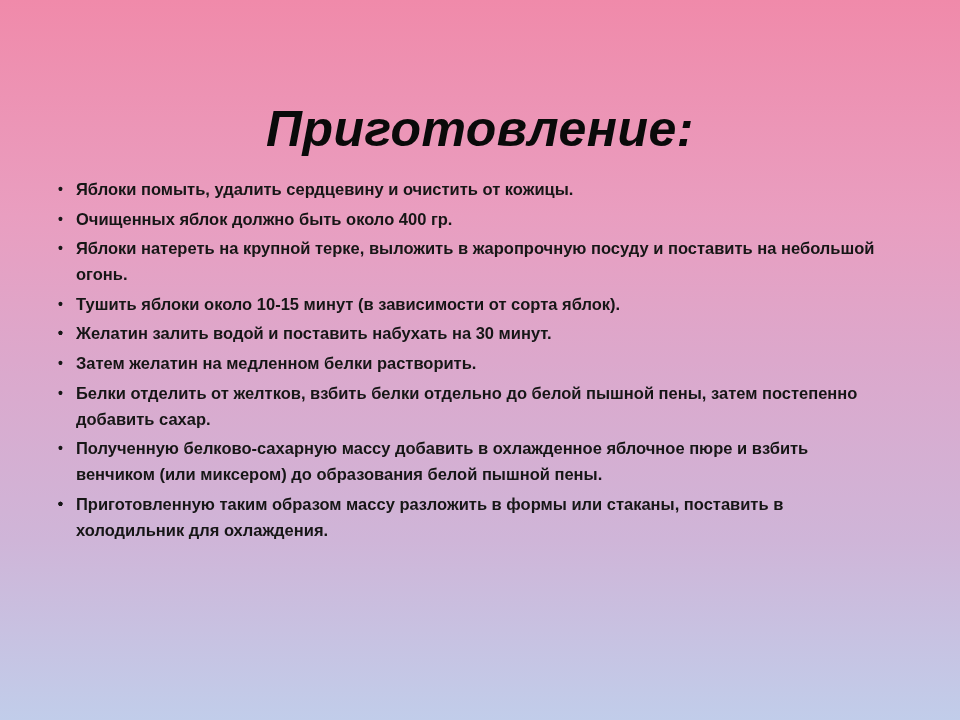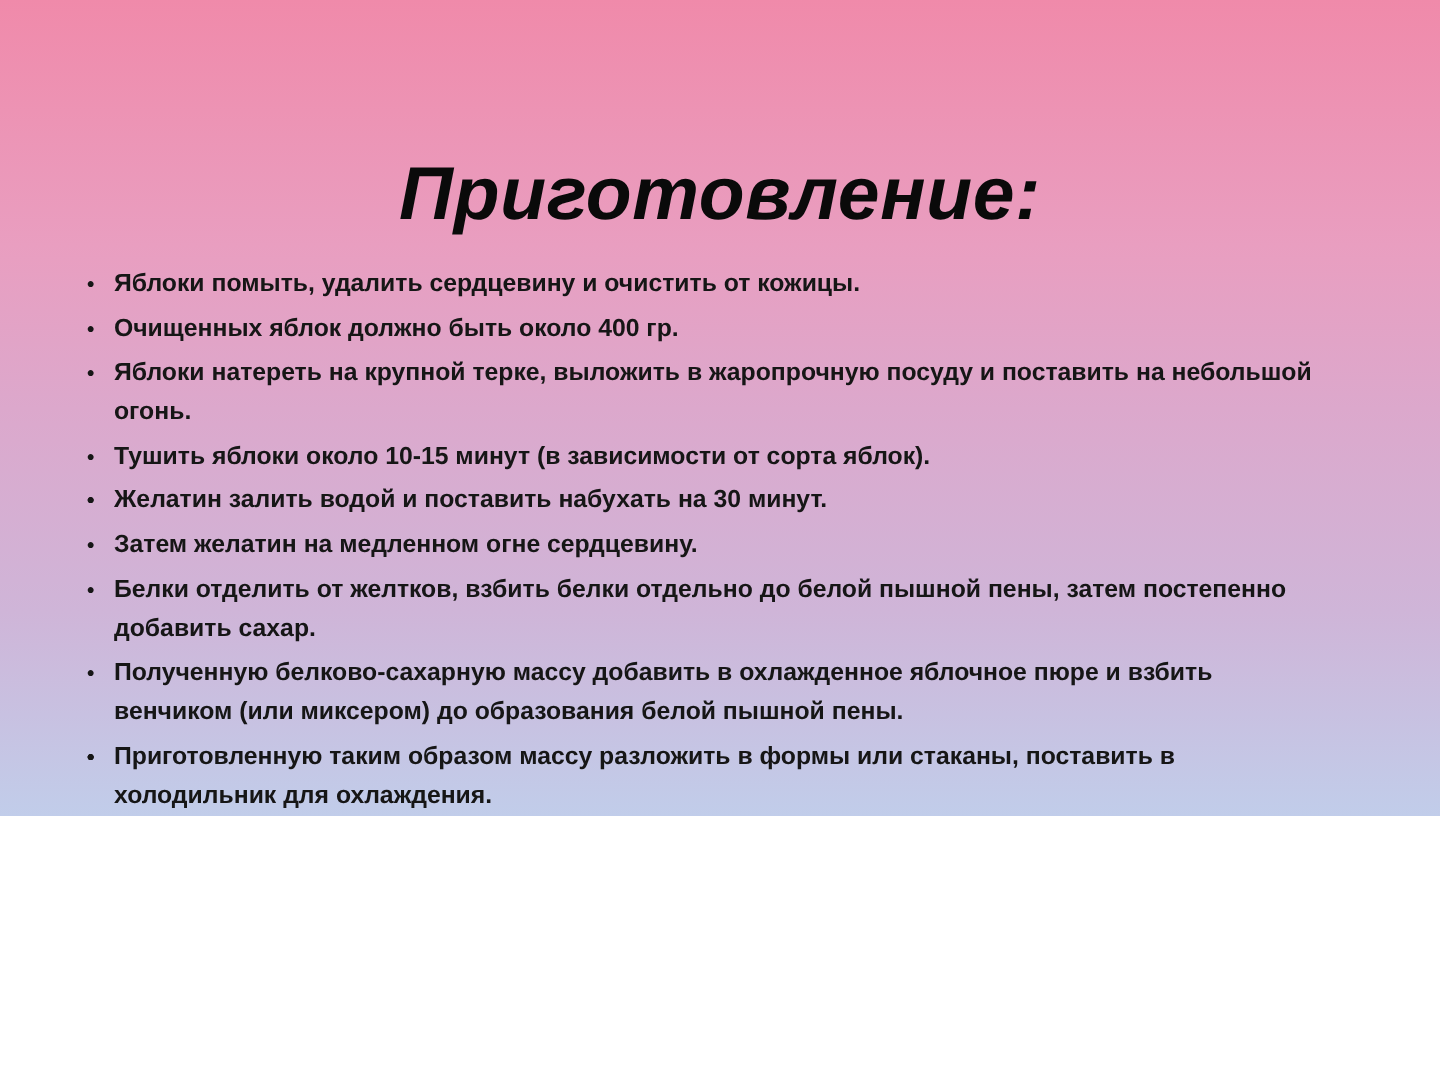--- a/index.html
+++ b/index.html
@@ -7,21 +7,21 @@
       padding: 0;
     }
     body {
       width: 960px;
       height: 720px;
       overflow: hidden;
     }
     .slide {
       position: relative;
       width: 960px;
-      height: 544px;
+      height: 720px;
       background: linear-gradient(180deg, #f08aaa 0%, #e99ec0 30%, #dca8cc 50%, #cfb5d8 75%, #c1cdea 100%);
       font-family: "Liberation Sans", "DejaVu Sans", sans-serif;
       color: #141414;
     }
     .title {
       position: absolute;
       left: 0;
       top: 66px;
       width: 960px;
       text-align: center;
@@ -82,21 +82,21 @@
     </li>
     <li class="step">
       <span class="bullet">•</span>
     </li>
     <li class="step">
       <span class="bullet">•</span>
       <span>Желатин залить водой и поставить набухать на 30 минут.</span>
     </li>
     <li class="step">
       <span class="bullet">•</span>
-      <span>Затем желатин на медленном огне сердцевину.</span>
+      <span>Затем желатин на медленном белки растворить.</span>
     </li>
     <li class="step">
       <span class="bullet">•</span>
       <span>Белки отделить от желтков, взбить белки отдельно до белой пышной пены, затем постепенно добавить сахар.</span>
     </li>
     <li class="step">
       <span class="bullet">•</span>
       <span>Полученную белково-сахарную массу добавить в охлажденное яблочное пюре и взбить венчиком (или миксером) до образования белой пышной пены.</span>
     </li>
     <li class="step">

